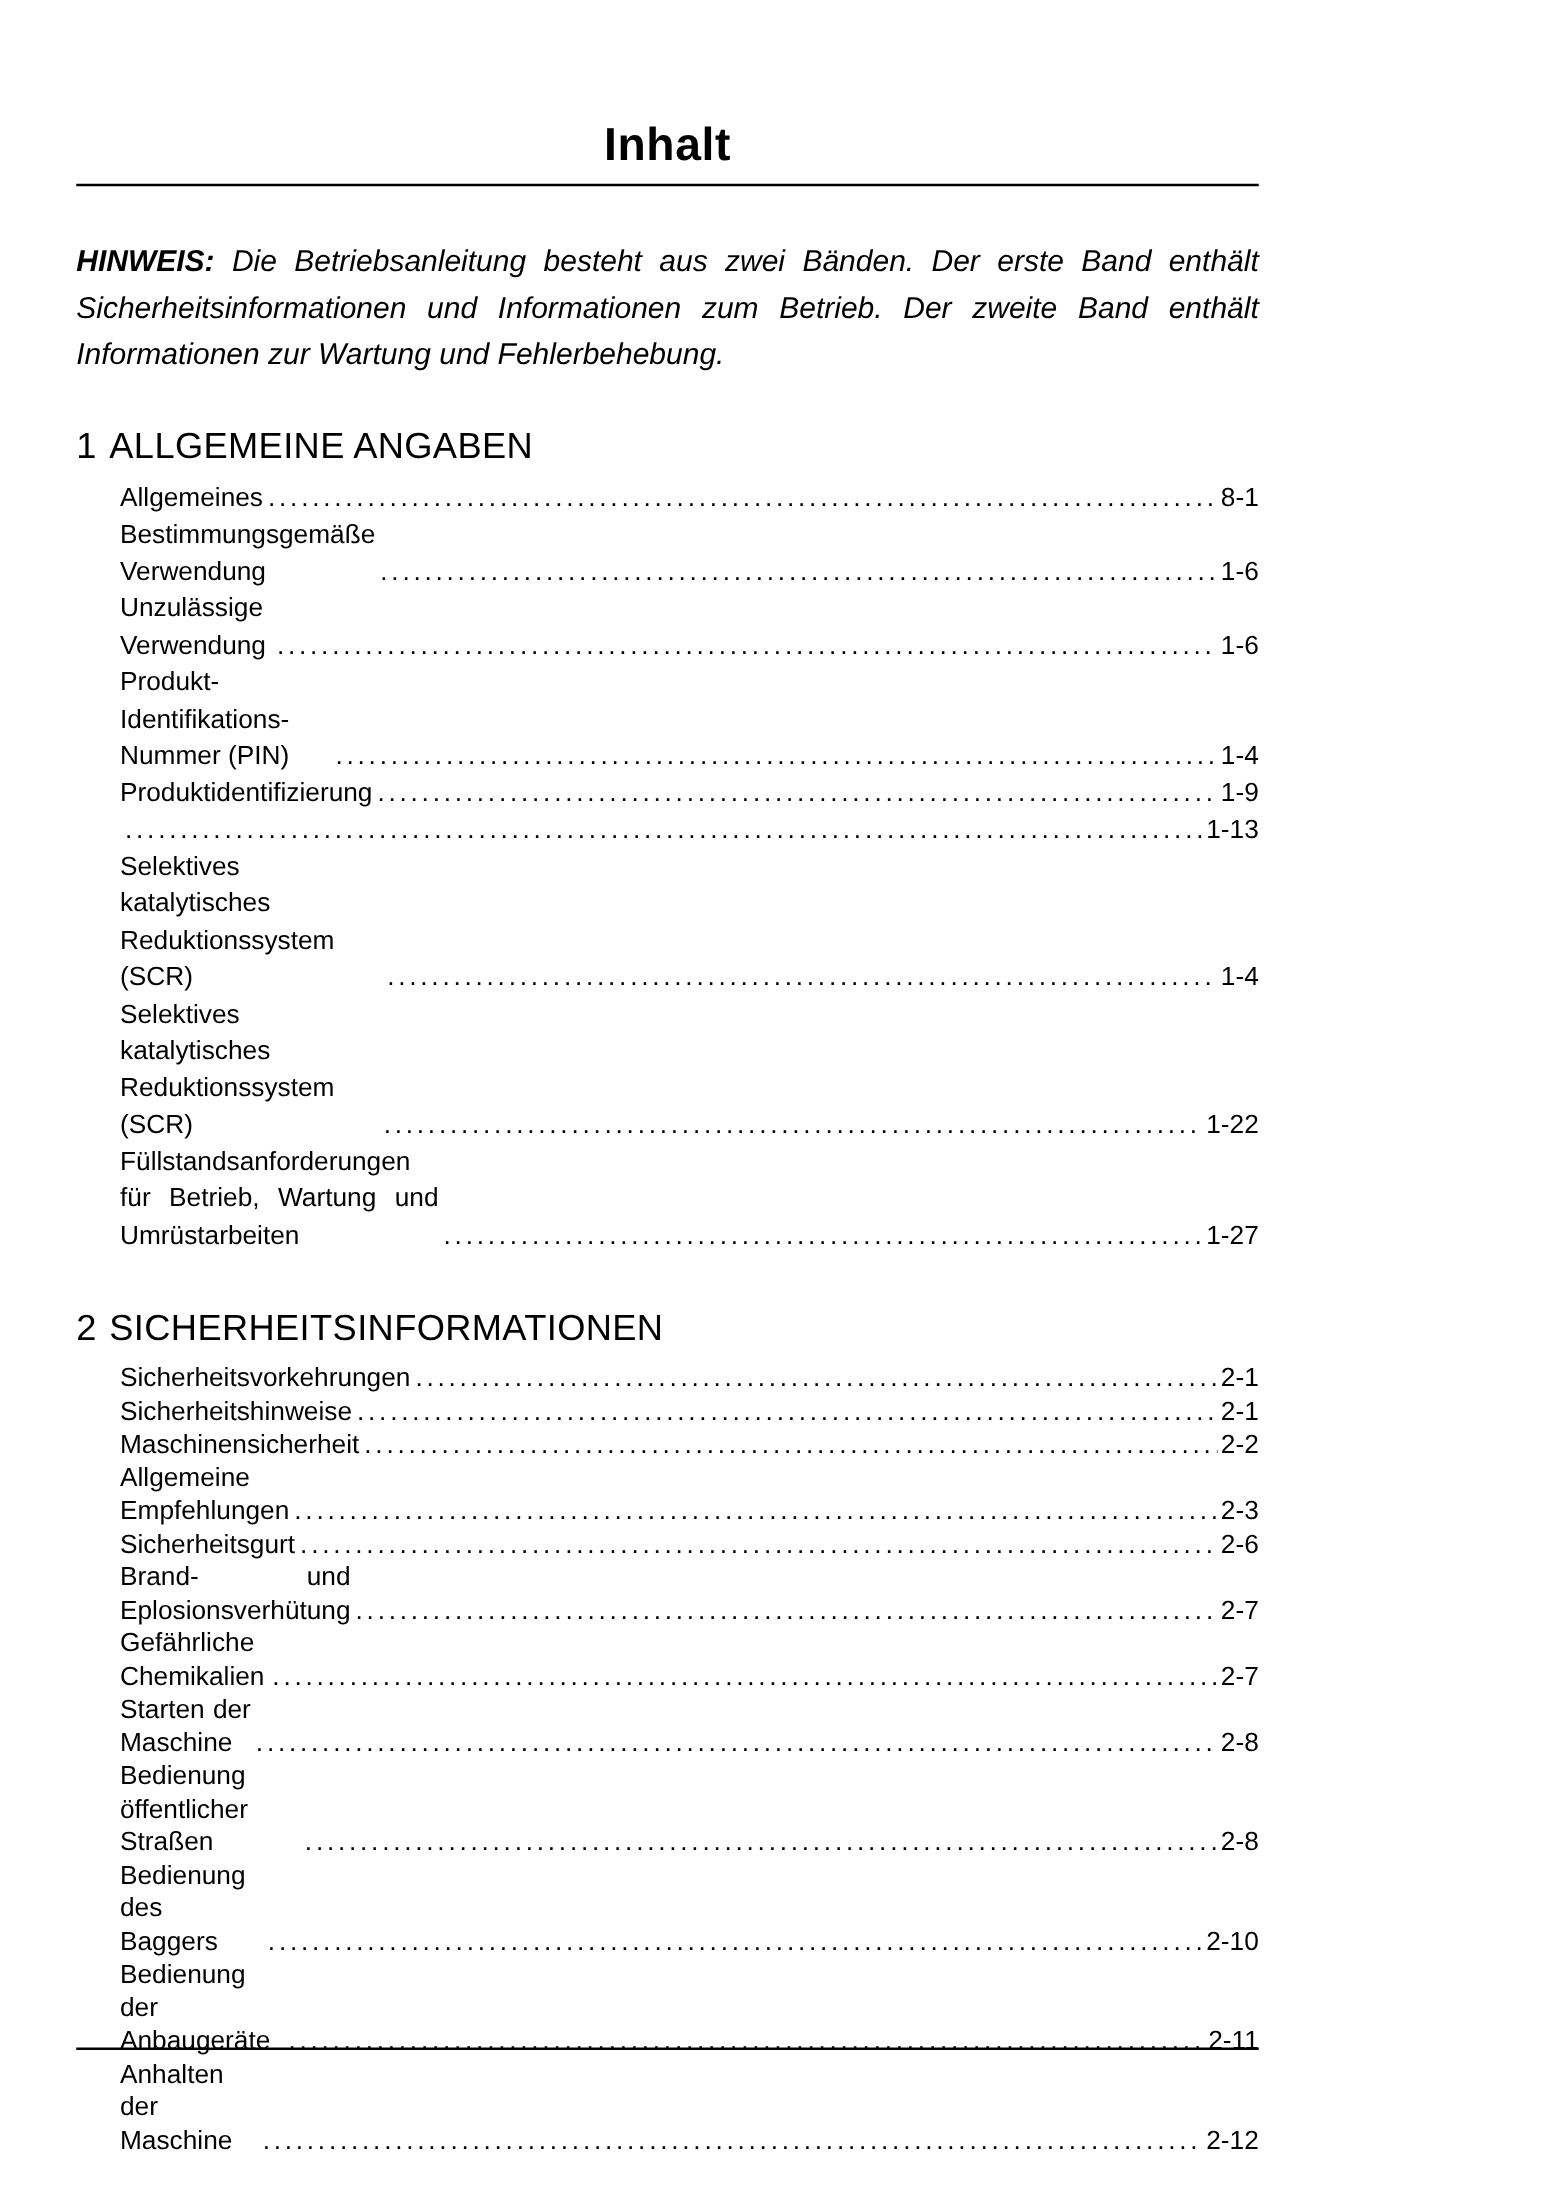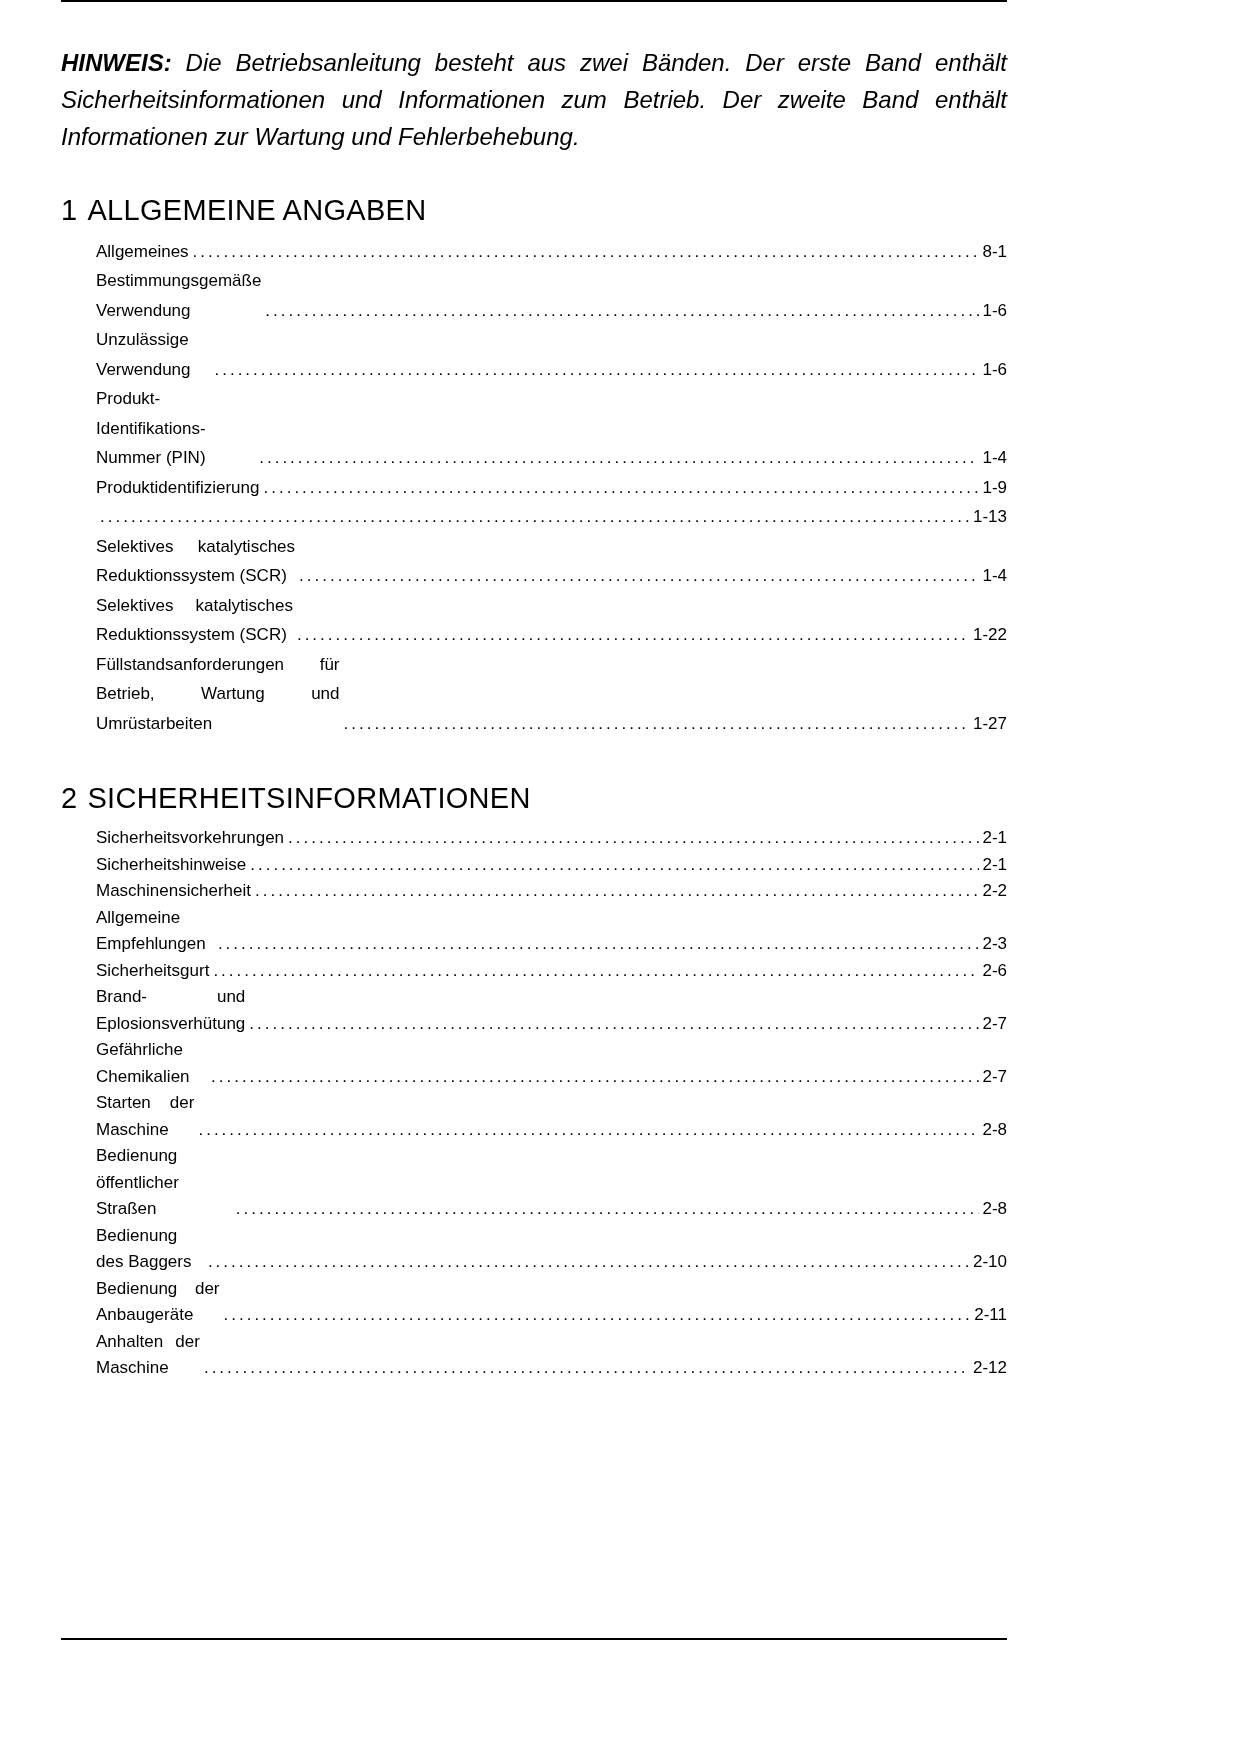--- a/index.html
+++ b/index.html
@@ -65,21 +65,21 @@
     margin: 0 0 10px 0;
     font-size: 29px;
     font-weight: 400;
     letter-spacing: 0.3px;
   }
   .section-heading .section-number {
     margin-right: 10px;
   }
   .entries {
     margin-left: 35px;
-    font-size: 17px;
+    font-size: 21px;
   }
   .toc-row {
     display: flex;
     align-items: flex-end;
     line-height: 26.5px;
   }
   .toc-section.section-0 .toc-row {
     line-height: 29.5px;
   }
   .toc-label {
@@ -101,20 +101,21 @@
     flex: 0 0 auto;
     white-space: nowrap;
   }
 </style>
 </head>
 <body>
 
 <div class="page">
   <div class="content">
 
+    <h1 class="doc-title">Inhalt</h1>
 
     <hr class="rule">
 
     <p class="note"><span class="note-label">HINWEIS:</span> <span>Die Betriebsanleitung besteht aus zwei Bänden.  Der erste Band enthält Sicherheitsinformationen und Informationen zum Betrieb. Der zweite Band enthält Informationen zur Wartung und Fehlerbehebung.</span></p>
 
     <main id="sections">
   <section class="toc-section section-0">
     <h2 class="section-heading"><span class="section-number">1</span><span class="section-title">ALLGEMEINE ANGABEN</span></h2>
     <div class="entries">
   <div class="toc-row">

